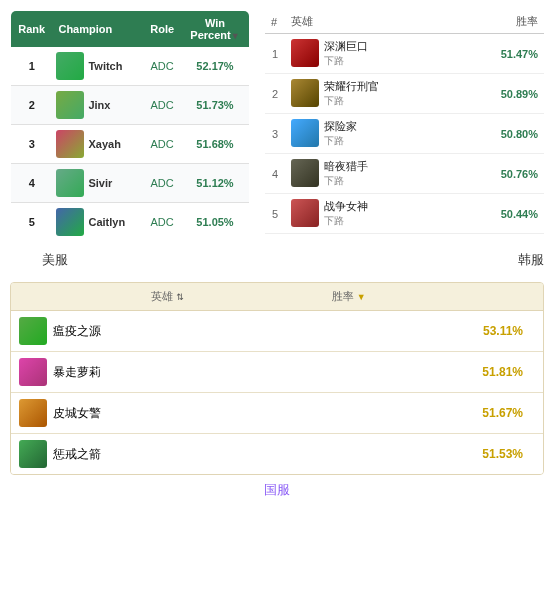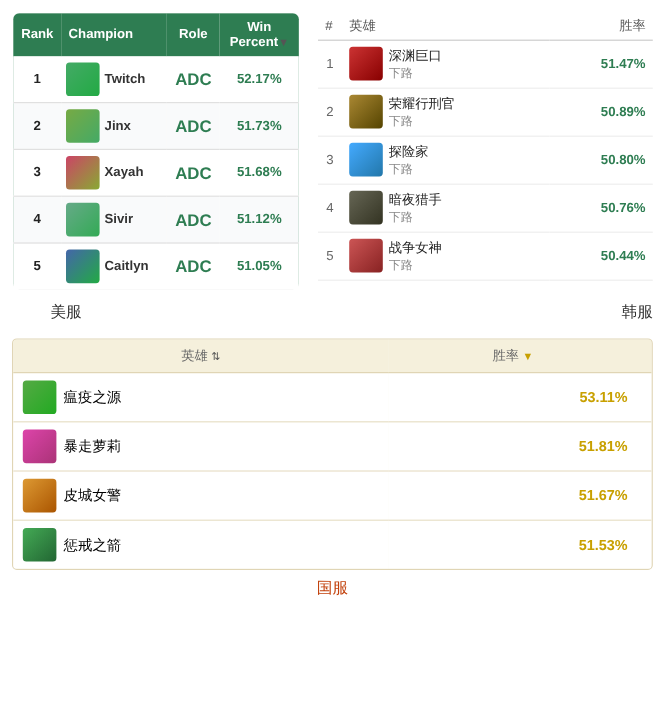--- a/index.html
+++ b/index.html
@@ -79,22 +79,22 @@
       display: inline-block;
     }
 
     .champ-name {
       font-weight: bold;
       font-size: 11px;
     }
 
     .role-badge {
       color: #2e7d52;
-      font-weight: bold;
-      font-size: 14px;
+      font-weight: normal;
+      font-size: 11px;
     }
 
     .win-pct-green {
       color: #2e7d52;
       font-weight: bold;
       font-size: 11px;
     }
 
     
     .right-table-wrap {
@@ -218,21 +218,21 @@
       color: #666;
       font-weight: normal;
       text-align: center;
     }
 
     .bottom-table thead th.hero-th-b {
       text-align: center;
     }
 
     .bottom-table thead th.rate-th-b {
-      text-align: center;
+      text-align: left;
       padding-right: 20px;
     }
 
     .bottom-table tbody tr {
       border-bottom: 1px solid #e8e0c8;
       background: #fff;
     }
 
     .bottom-table tbody tr:last-child {
       border-bottom: none;
@@ -260,21 +260,21 @@
       padding-right: 20px;
     }
 
     .bottom-label-wrap {
       text-align: center;
       padding: 6px 0 4px 0;
     }
 
     .bottom-label {
       font-size: 13px;
-      color: #c2410c;
+      color: #8b5cf6;
     }
 
     
     .av-twitch    { background: linear-gradient(135deg, #4a6, #2a4); }
     .av-jinx      { background: linear-gradient(135deg, #7a4, #4a6); }
     .av-xayah     { background: linear-gradient(135deg, #c46, #8a3); }
     .av-sivir     { background: linear-gradient(135deg, #6a8, #3a5); }
     .av-caitlyn   { background: linear-gradient(135deg, #46a, #2a4); }
     .av-darius    { background: linear-gradient(135deg, #c33, #800); }
     .av-gangplank { background: linear-gradient(135deg, #a83, #540); }

